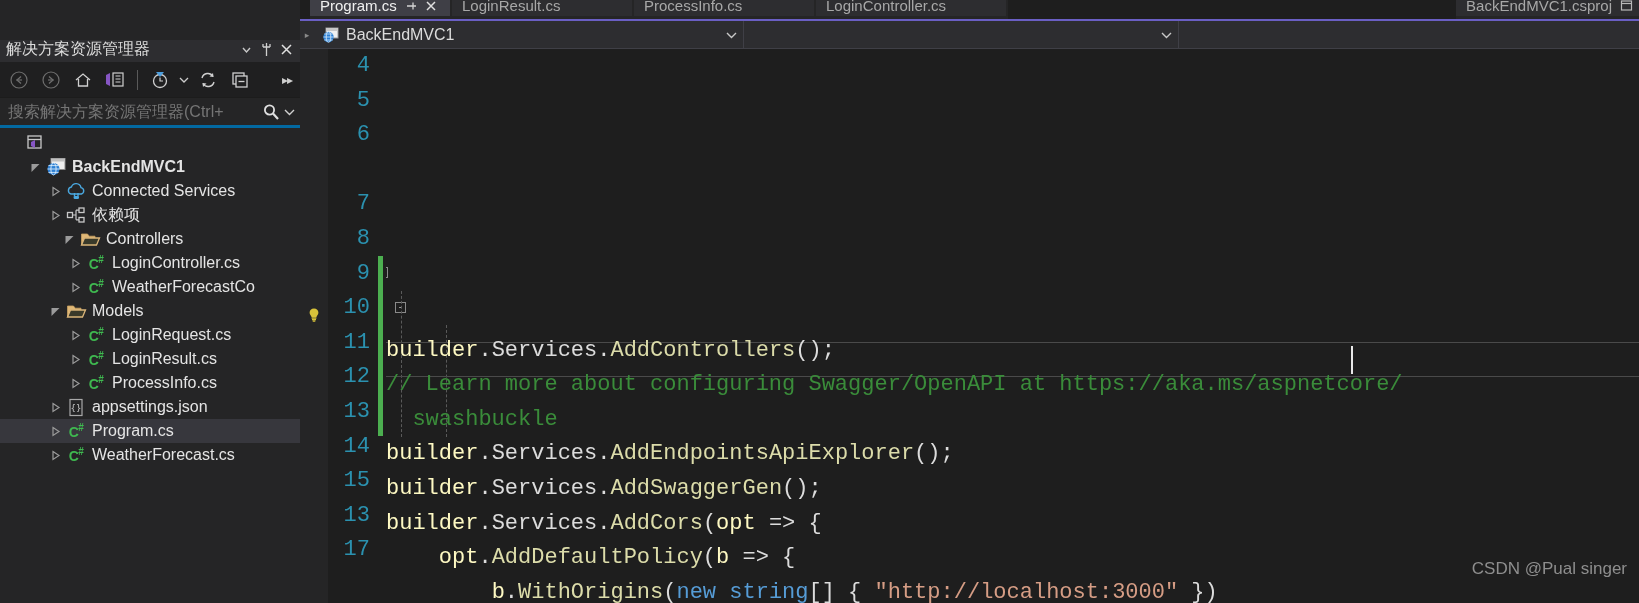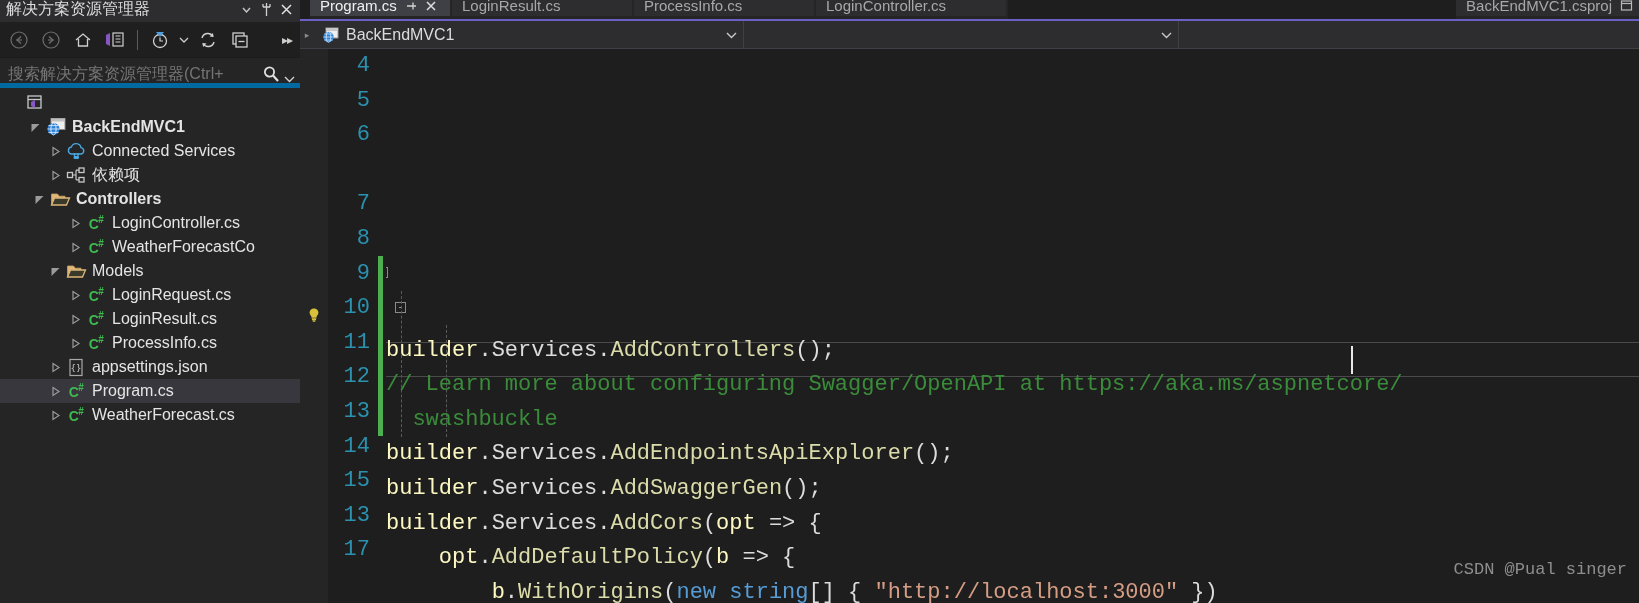--- a/index.html
+++ b/index.html
@@ -20,20 +20,21 @@
     position: relative;
   }
   .se-titlebar {
     height: 22px;
     background: #2d2d30;
     display: flex; align-items: center;
     padding: 0 4px 0 6px;
     color: #d0d0d0;
     font-size: 15px;
     position: relative;
+    margin-top: 40px;
   }
   .se-title-text {
     flex: 1; white-space: nowrap; overflow: hidden;
     color: #dcdcdc; font-size: 16px; line-height: 20px;
     position: relative; top: -2px;
   }
   .se-title-btn {
     width: 20px; height: 20px;
     display: flex; align-items: center; justify-content: center;
     color: #d0d0d0; font-size: 13px;
@@ -55,23 +56,23 @@
     color: #9a9a9a;
   }
   .tb-btn.disabled { color: #6a6a6a; }
   .tb-sep { width: 1px; height: 20px; background: #5a5a5a; margin: 0 5px; }
   .tb-caret { width: 14px; height: 28px; display:flex; align-items:center; justify-content:center; color:#cccccc; }
   .tb-overflow { margin-left: auto; color: #cfcfcf; font-size: 12px; padding-right: 4px; letter-spacing: -1px;}
 
   .se-search {
     height: 30px;
     background: #252526;
-    display: flex; align-items: flex-end;
+    display: flex; align-items: center;
     padding: 0 4px 0 8px;
-    border-bottom: 5px solid #0369a1;
+    border-bottom: 3px solid #0369a1;
   }
   .se-search-input {
     flex: 1;
     background: transparent; border: none; outline: none;
     color: #c8c8c8; font-size: 16px;
     font-family: "Liberation Sans", sans-serif;
     white-space: nowrap; overflow: hidden;
   }
   .se-search-icon { color: #d8d8d8; width: 22px; display:flex; align-items:center; justify-content:center;}
   .se-search-caret { color: #d0d0d0; width: 14px; display:flex; align-items:center; justify-content:center;}
@@ -243,21 +244,21 @@
   }
   .cur-line-box {
     position: absolute;
     border: 1px solid #4a4a4a;
     pointer-events: none;
   }
   .watermark {
     position: absolute;
     color: #8e8e8e;
     font-size: 17px;
-    font-family: Liberation Mono, monospace;
+    font-family: Liberation Sans, sans-serif;
   }
 </style>
 </head>
 <body>
 
 <div class="root">
 
   <div class="solution-explorer">
 
     <div class="se-titlebar">
@@ -404,21 +405,21 @@
           <span class="tree-icon">
             <svg width="21" height="18" viewBox="0 0 21 18">
               <rect x="1.5" y="6.5" width="5" height="5" fill="none" stroke="#c8c8c8" stroke-width="1.3"></rect>
               <rect x="13" y="2" width="5" height="4.5" fill="none" stroke="#c8c8c8" stroke-width="1.3"></rect>
               <rect x="13" y="11.5" width="5" height="4.5" fill="none" stroke="#c8c8c8" stroke-width="1.3"></rect>
               <path d="M6.5 9 L10 9 M10 4.2 L10 13.8 M10 4.2 L13 4.2 M10 13.8 L13 13.8" stroke="#c8c8c8" stroke-width="1.2"></path>
             </svg>
           </span>
           <span class="tree-label">依赖项</span>
         </div>
-        <div class="tree-row" style="padding-left: 30px; font-weight: bold;">
+        <div class="tree-row" style="padding-left: 60px;">
           <span class="expander">
             <svg width="11" height="11" viewBox="0 0 11 11">
               <path d="M1.5 2 L9.5 2 L1.5 10 Z" fill="#9b9b9b"></path>
             </svg>
           </span>
           <span class="tree-icon">
             <svg width="21" height="18" viewBox="0 0 21 18">
               <path d="M1.5 4 L7.5 4 L9.2 6.2 L15 6.2 L15 8 L4.5 8 L1.5 15 Z" fill="#e0b877" stroke="#c9a15f" stroke-width="0.8"></path>
               <path d="M4.5 8 L19.5 8 L16.5 15 L1.5 15 Z" fill="#3a3a2a" stroke="#dcb67a" stroke-width="1.3"></path>
             </svg>

